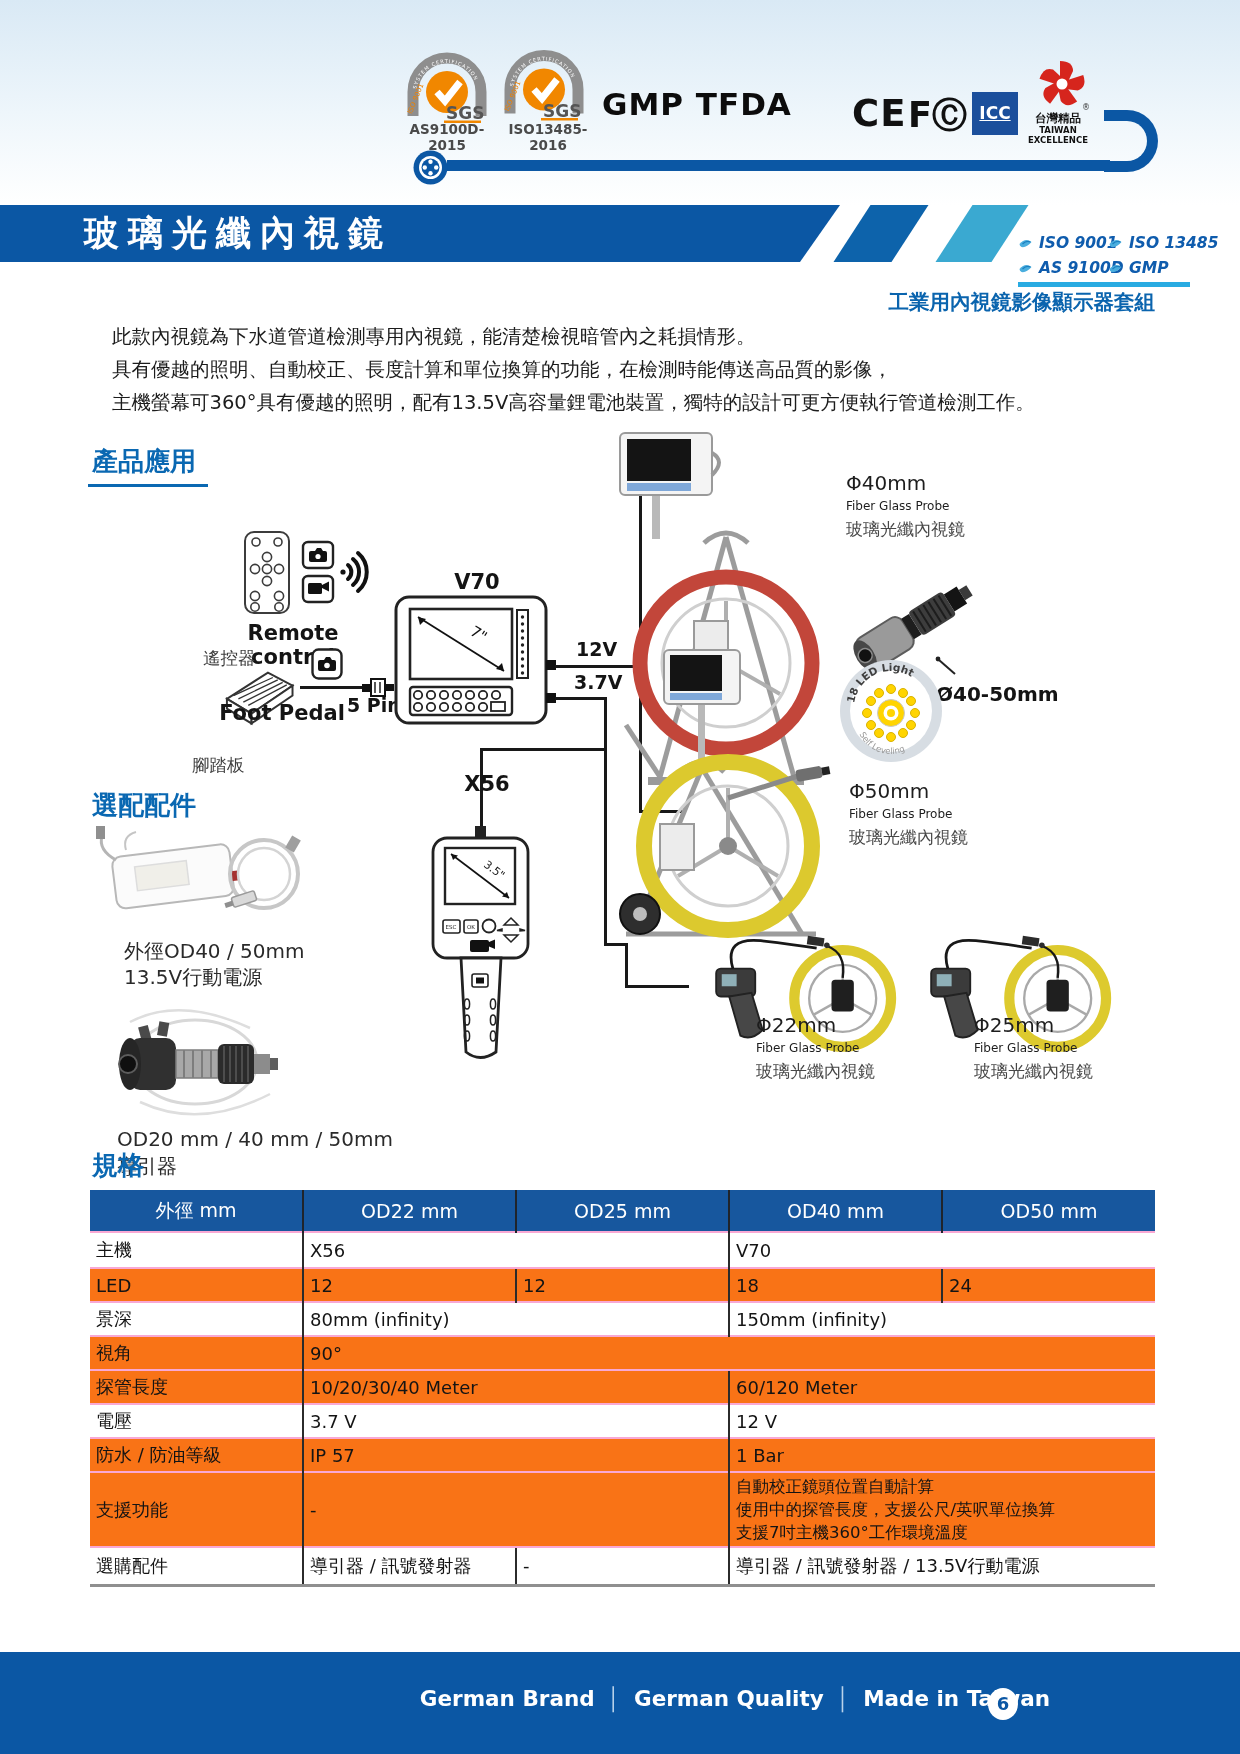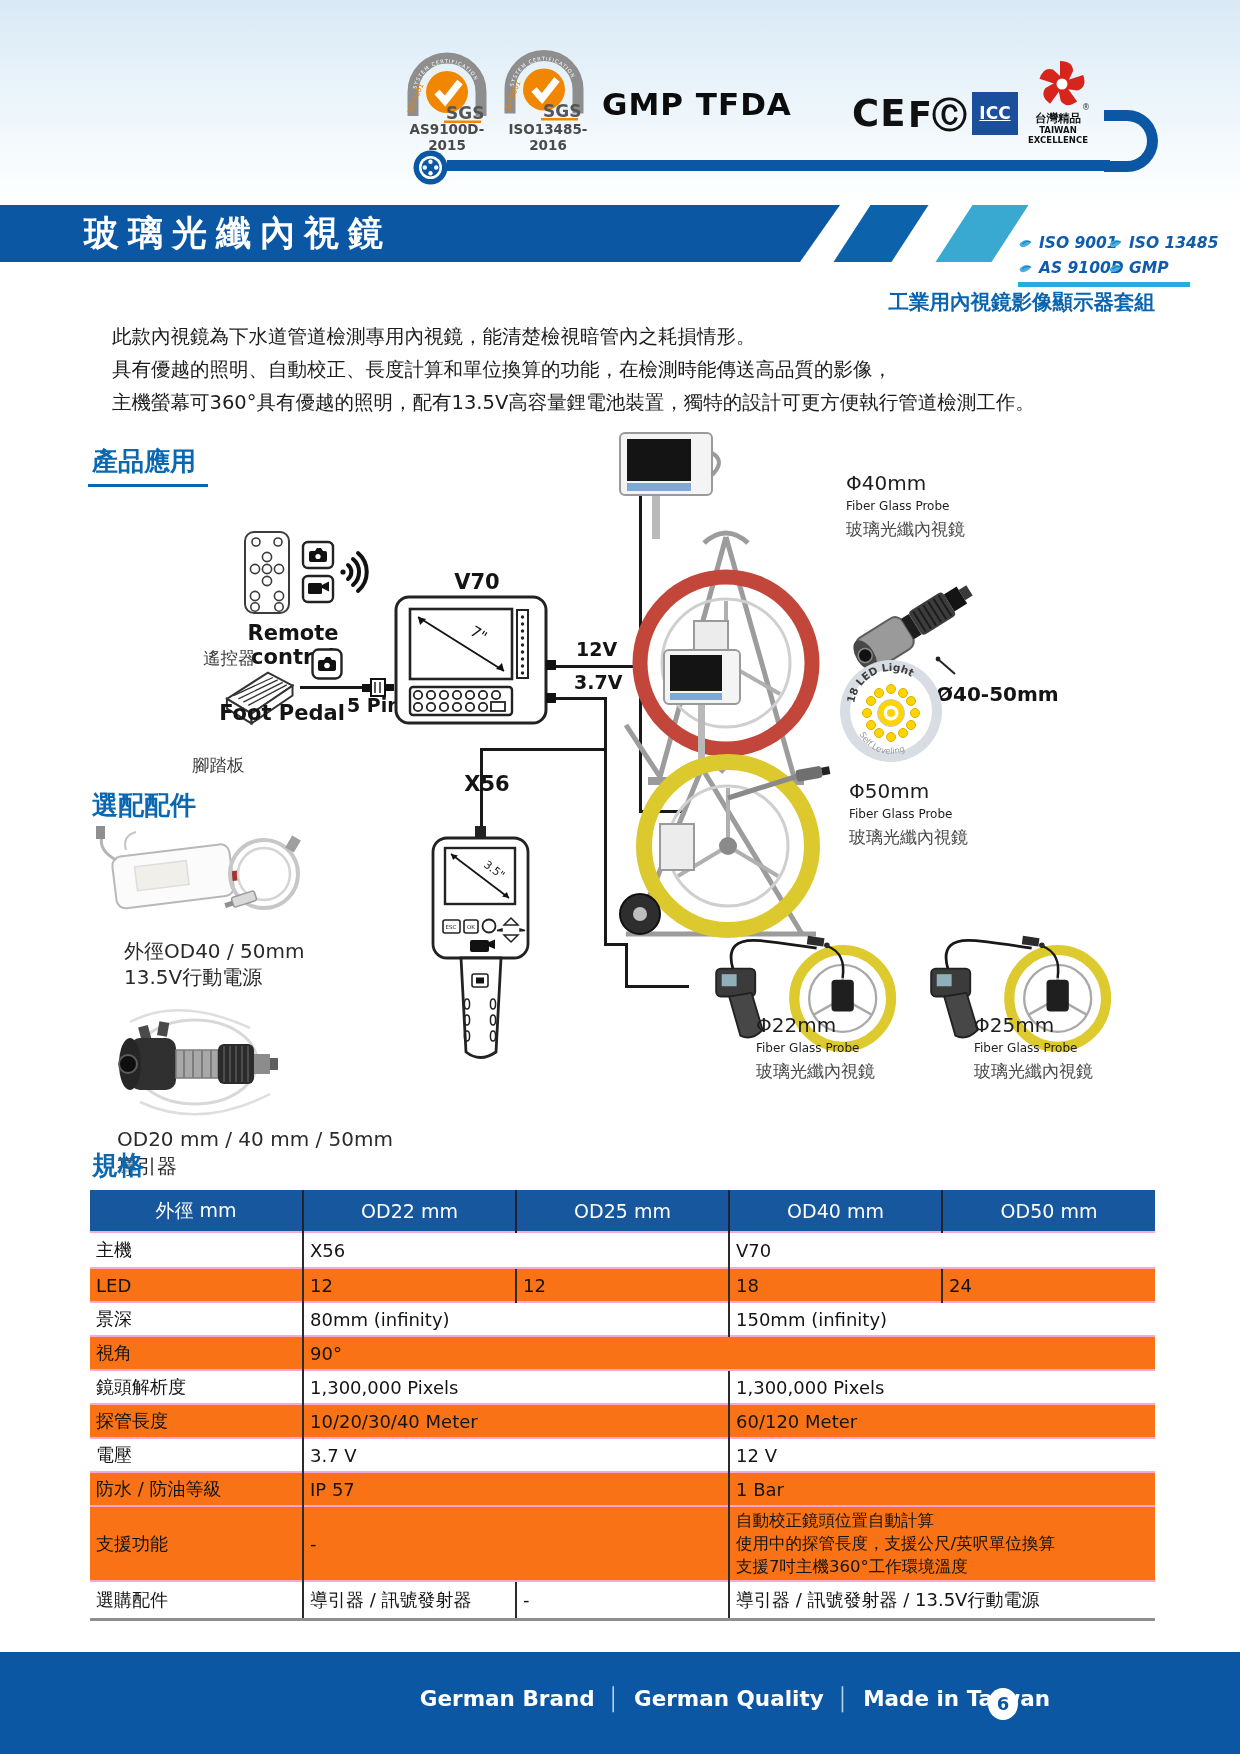--- a/index.html
+++ b/index.html
@@ -590,25 +590,20 @@
       </tr>
       <tr class="rh34">
         <td class="lbl">景深</td>
         <td colspan="2">80mm (infinity)</td>
         <td colspan="2">150mm (infinity)</td>
       </tr>
       <tr class="alt rh34">
         <td class="lbl">視角</td>
         <td colspan="4">90°</td>
       </tr>
-      <tr class="rh34">
-        <td class="lbl">鏡頭解析度</td>
-        <td colspan="2">1,300,000 Pixels</td>
-        <td colspan="2">1,300,000 Pixels</td>
-      </tr>
       <tr class="alt rh34">
         <td class="lbl">探管長度</td>
         <td colspan="2">10/20/30/40 Meter</td>
         <td colspan="2">60/120 Meter</td>
       </tr>
       <tr class="rh34">
         <td class="lbl">電壓</td>
         <td colspan="2">3.7 V</td>
         <td colspan="2">12 V</td>
       </tr>

